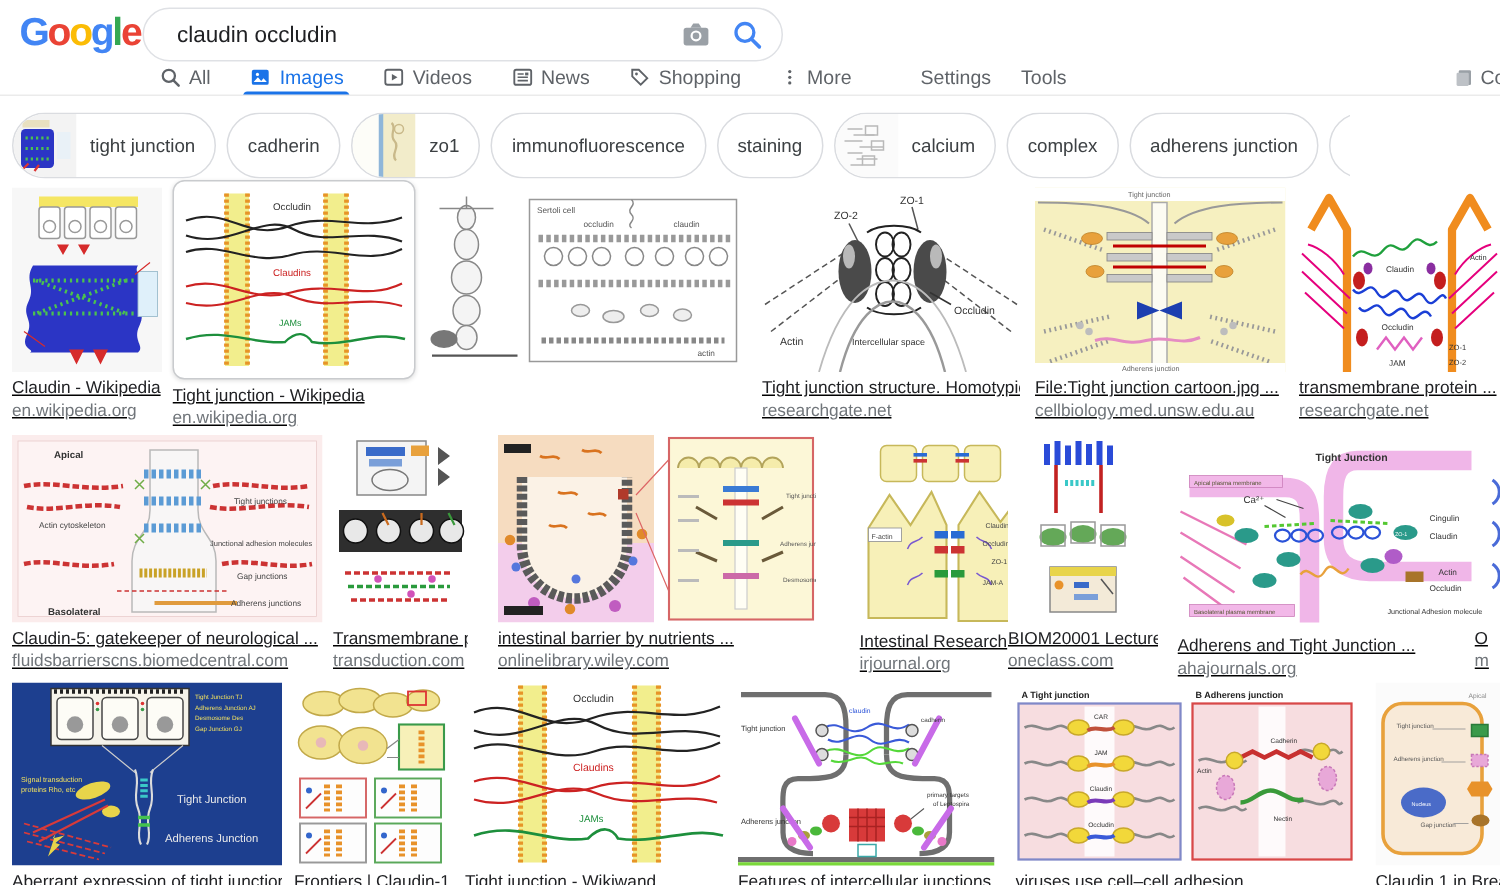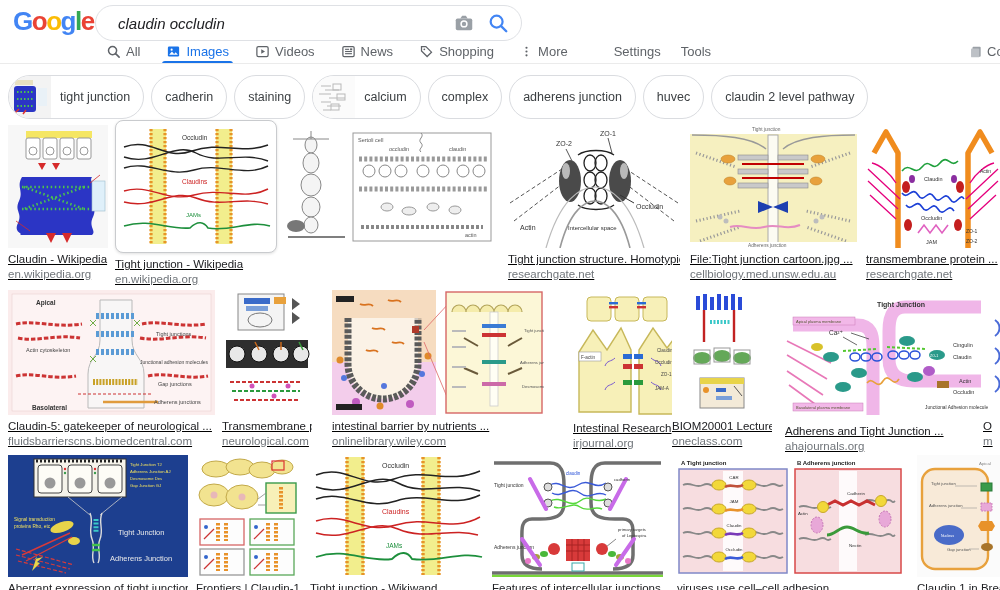--- a/index.html
+++ b/index.html
@@ -3,21 +3,21 @@
 <meta charset="utf-8">
 <style>
   html,body{margin:0;padding:0;width:1000px;height:590px;overflow:hidden;background:#fff;
     font-family:"Liberation Sans","DejaVu Sans",sans-serif;}
   .page{position:relative;width:900px;height:590px;}
   
   .logo{position:absolute;left:13px;top:6px;font-size:26px;font-weight:bold;letter-spacing:-1.5px;cursor:pointer;}
   .searchbox{position:absolute;left:95px;top:5px;width:425px;height:34px;border:1px solid #dfe1e5;
     border-radius:18px;display:flex;align-items:center;background:#fff;}
   .searchbox input{border:none;outline:none;flex:1;margin-left:20px;font-size:15px;color:#202124;
-    font-family:"Liberation Sans","DejaVu Sans",sans-serif;background:transparent;font-style:italic;}
+    font-family:"Liberation Sans","DejaVu Sans",sans-serif;background:transparent;}
   .sb-ic{width:22px;height:22px;margin-right:12px;cursor:pointer;flex:0 0 auto;}
   .tabs{position:absolute;left:106px;top:40px;height:23px;display:flex;align-items:center;}
   .tab{display:flex;align-items:center;gap:5px;font-size:13px;color:#5f6368;margin-right:26px;
     height:23px;position:relative;cursor:pointer;white-space:nowrap;}
   .tab.active{color:#1a73e8;}
   .tab.active::after{content:"";position:absolute;left:-4px;right:-4px;bottom:-1px;height:3px;
     background:#1a73e8;border-radius:3px 3px 0 0;}
   .tab.plain{margin-right:0;margin-left:20px;}
   .collections{position:absolute;left:969px;top:44px;display:flex;align-items:center;gap:4px;
     font-size:13px;color:#5f6368;cursor:pointer;white-space:nowrap;}
@@ -138,20 +138,33 @@
           <line x1="8" y1="23" x2="24" y2="23" stroke="#4bc24e" stroke-width="2" stroke-dasharray="1.5,2"></line>
           <line x1="8" y1="30" x2="24" y2="30" stroke="#4bc24e" stroke-width="2" stroke-dasharray="1.5,2"></line>
           <path d="M6 37l4-4M14 38l3-4" stroke="#d33" stroke-width="1.5"></path>
           <rect x="29" y="12" width="9" height="18" fill="#e9f1f7"></rect>
         </svg>
       <span>tight junction</span>
     </div>
     <div class="chip">
         <span>cadherin</span>
       </div>
+    <div class="chip thumbed">
+      <svg class="cthumb" viewBox="0 0 42 42">
+          <rect width="42" height="42" fill="#fdfdf8"></rect>
+          <rect x="20" y="0" width="22" height="42" fill="#f2ecca"></rect>
+          <line x1="19" y1="0" x2="19" y2="42" stroke="#8fb6d9" stroke-width="3"></line>
+          <path d="M26 6c4 3-2 8 2 12s-3 9 1 13" stroke="#c9b98a" stroke-width="1.5" fill="none"></path>
+          <circle cx="31" cy="10" r="3" fill="none" stroke="#c9b98a"></circle>
+        </svg>
+      <span>zo1</span>
+    </div>
+    <div class="chip">
+        <span>immunofluorescence</span>
+      </div>
     <div class="chip">
         <span>staining</span>
       </div>
     <div class="chip thumbed">
       <svg class="cthumb" viewBox="0 0 42 42">
           <rect width="42" height="42" fill="#fbfbfb"></rect>
           <g stroke="#b9b9b9" stroke-width="1" fill="none">
             <path d="M8 10h10M12 14h14M6 18h12M16 22h16M8 26h10M14 30h14M10 34h8"></path>
             <rect x="20" y="8" width="8" height="6"></rect>
             <rect x="24" y="18" width="8" height="6"></rect>
@@ -469,21 +482,21 @@
           </g>
         <line x1="10" y1="101" x2="78" y2="101" stroke="#2a9a3c" stroke-width="2.2" stroke-dasharray="4,2"></line>
         <g fill="#d152b8">
             <circle cx="30" cy="96" r="2.5"></circle>
             <circle cx="52" cy="106" r="2.5"></circle>
             <circle cx="66" cy="96" r="2.5"></circle>
           </g>
       </svg>
       <figcaption class="cap">
           <div class="t">Transmembrane protei...</div>
-          <div class="s">neurological.com</div>
+          <div class="s">transduction.com</div>
         </figcaption>
     </figure>
 
     <figure class="card" style="left:332px;top:290px;width:212px;margin:0">
       <svg class="timg" width="212" height="125" viewBox="0 0 212 125">
         <rect width="212" height="125" fill="#fff"></rect>
         <rect x="0" y="0" width="104" height="72" fill="#f6dcc0"></rect>
           <rect x="0" y="72" width="104" height="53" fill="#f3cdeb"></rect>
         <path d="M16 28v46a34 34 0 0 0 70 0V28" fill="#fbf2e6" stroke="#5a5a5a" stroke-width="7" stroke-dasharray="4,1.6"></path>
         <g stroke="#d9731f" stroke-width="1.8" fill="none">

